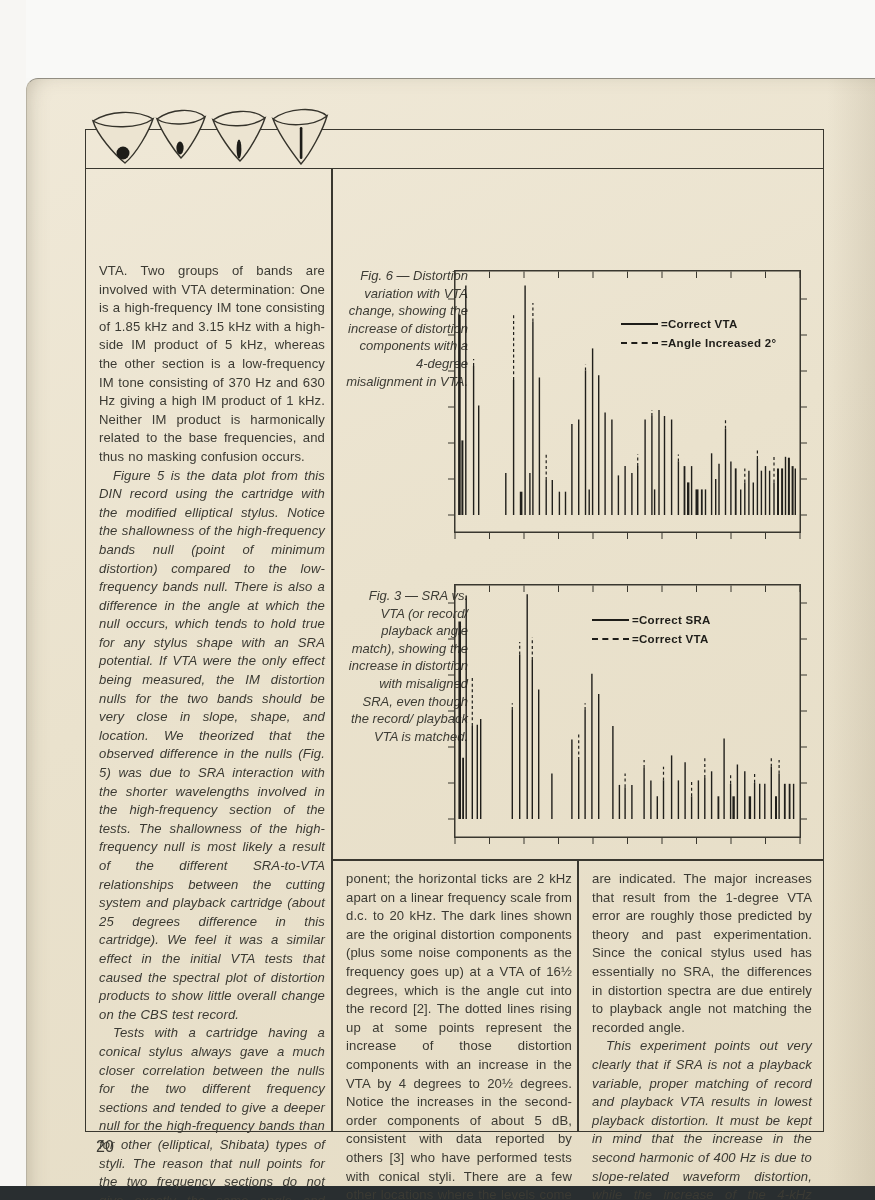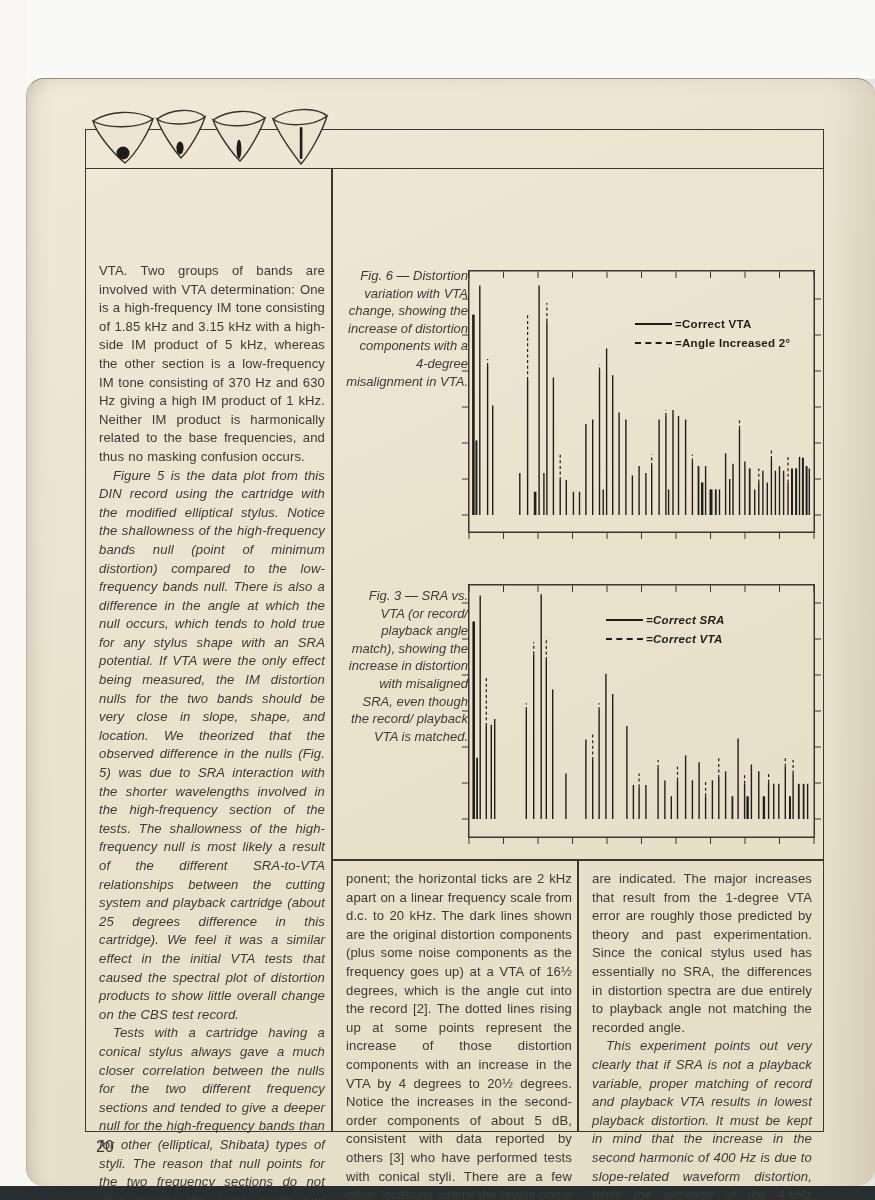--- a/index.html
+++ b/index.html
@@ -6,44 +6,44 @@
   body{width:875px;height:1200px;position:relative;overflow:hidden;
        font-family:"Liberation Sans",sans-serif;background:#f8f8f6;}
   .scan{position:absolute;inset:0;}
   .scan-top{position:absolute;top:0;left:0;right:0;height:78px;background:#f9f9f7;}
   .scan-left{position:absolute;top:0;left:0;width:26px;bottom:14px;background:#f7f6f3;}
   .scan-bottom{position:absolute;left:0;right:0;bottom:0;height:14px;background:#292e30;}
   .paper{position:absolute;left:26px;top:78px;right:0;bottom:14px;
          background:linear-gradient(155deg,#f0e9d8 0%,#eae2cd 45%,#e5dcc5 100%);
          border-top:1px solid #928e82;border-left:1px solid #b8b2a2;
          border-top-left-radius:12px;
-         box-shadow:inset 14px 6px 22px -16px rgba(90,80,60,.35);border-radius:18px;}
+         box-shadow:inset 14px 6px 22px -16px rgba(90,80,60,.35);}
   .paper::after{content:"";position:absolute;top:0;bottom:0;right:0;width:48px;
          background:linear-gradient(to right,rgba(120,105,80,0),rgba(120,105,80,.14));pointer-events:none;}
   .frame{position:absolute;left:58px;top:50px;width:737px;height:1001px;
          border:1.5px solid #39372f;}
   .rule{position:absolute;background:#39372f;}
   .rule-b{left:-1px;right:-1px;top:37.5px;height:1.5px;}
   .vdiv1{left:245px;top:38px;bottom:0;width:1.5px;}
   .hdiv{left:245px;right:0;top:729px;height:1.5px;}
   .vdiv2{left:491px;top:729px;bottom:0;width:1.5px;}
   .coltext{position:absolute;font-size:13.1px;line-height:18.6px;color:#3b3a33;
            text-align:justify;letter-spacing:.1px;word-spacing:.4px;}
   .coltext p{margin:0;}
   .coltext p + p{text-indent:14px;font-style:italic;}
   .col1{left:13px;top:132px;width:226px;}
   .col2{left:260px;top:740px;width:226px;}
   .col3{left:506px;top:740px;width:220px;}
   .caption{position:absolute;left:260px;width:122px;font-style:italic;
            font-size:13px;line-height:17.6px;color:#3d3c35;text-align:right;}
   .cap6{top:137px;}
   .cap7{top:457px;}
-  .chart{position:absolute;left:382px;width:347px;}
+  .chart{position:absolute;left:368px;width:347px;}
   .chart6{top:140px;height:263px;}
-  .chart7{top:454px;height:226px;font-style:italic;}
+  .chart7{top:454px;height:226px;}
   .legend{position:absolute;}
   .leg6{left:167px;top:48px;}
   .leg7{left:138px;top:30px;}
   .legrow{display:flex;align-items:center;margin-bottom:7px;}
   .legline{width:37px;height:0;margin-right:3px;}
   .leg-solid{border-top:2.3px solid #1e1d19;}
   .leg-dash{border-top:2.3px dashed #1e1d19;}
   .leglabel{font-size:11.5px;font-weight:bold;color:#1e1d19;letter-spacing:.3px;white-space:nowrap;}
   .cones{position:absolute;left:62px;top:22px;z-index:3;}
   .pageno{position:absolute;left:69px;top:1059px;font-size:16px;color:#3b3a33;}

